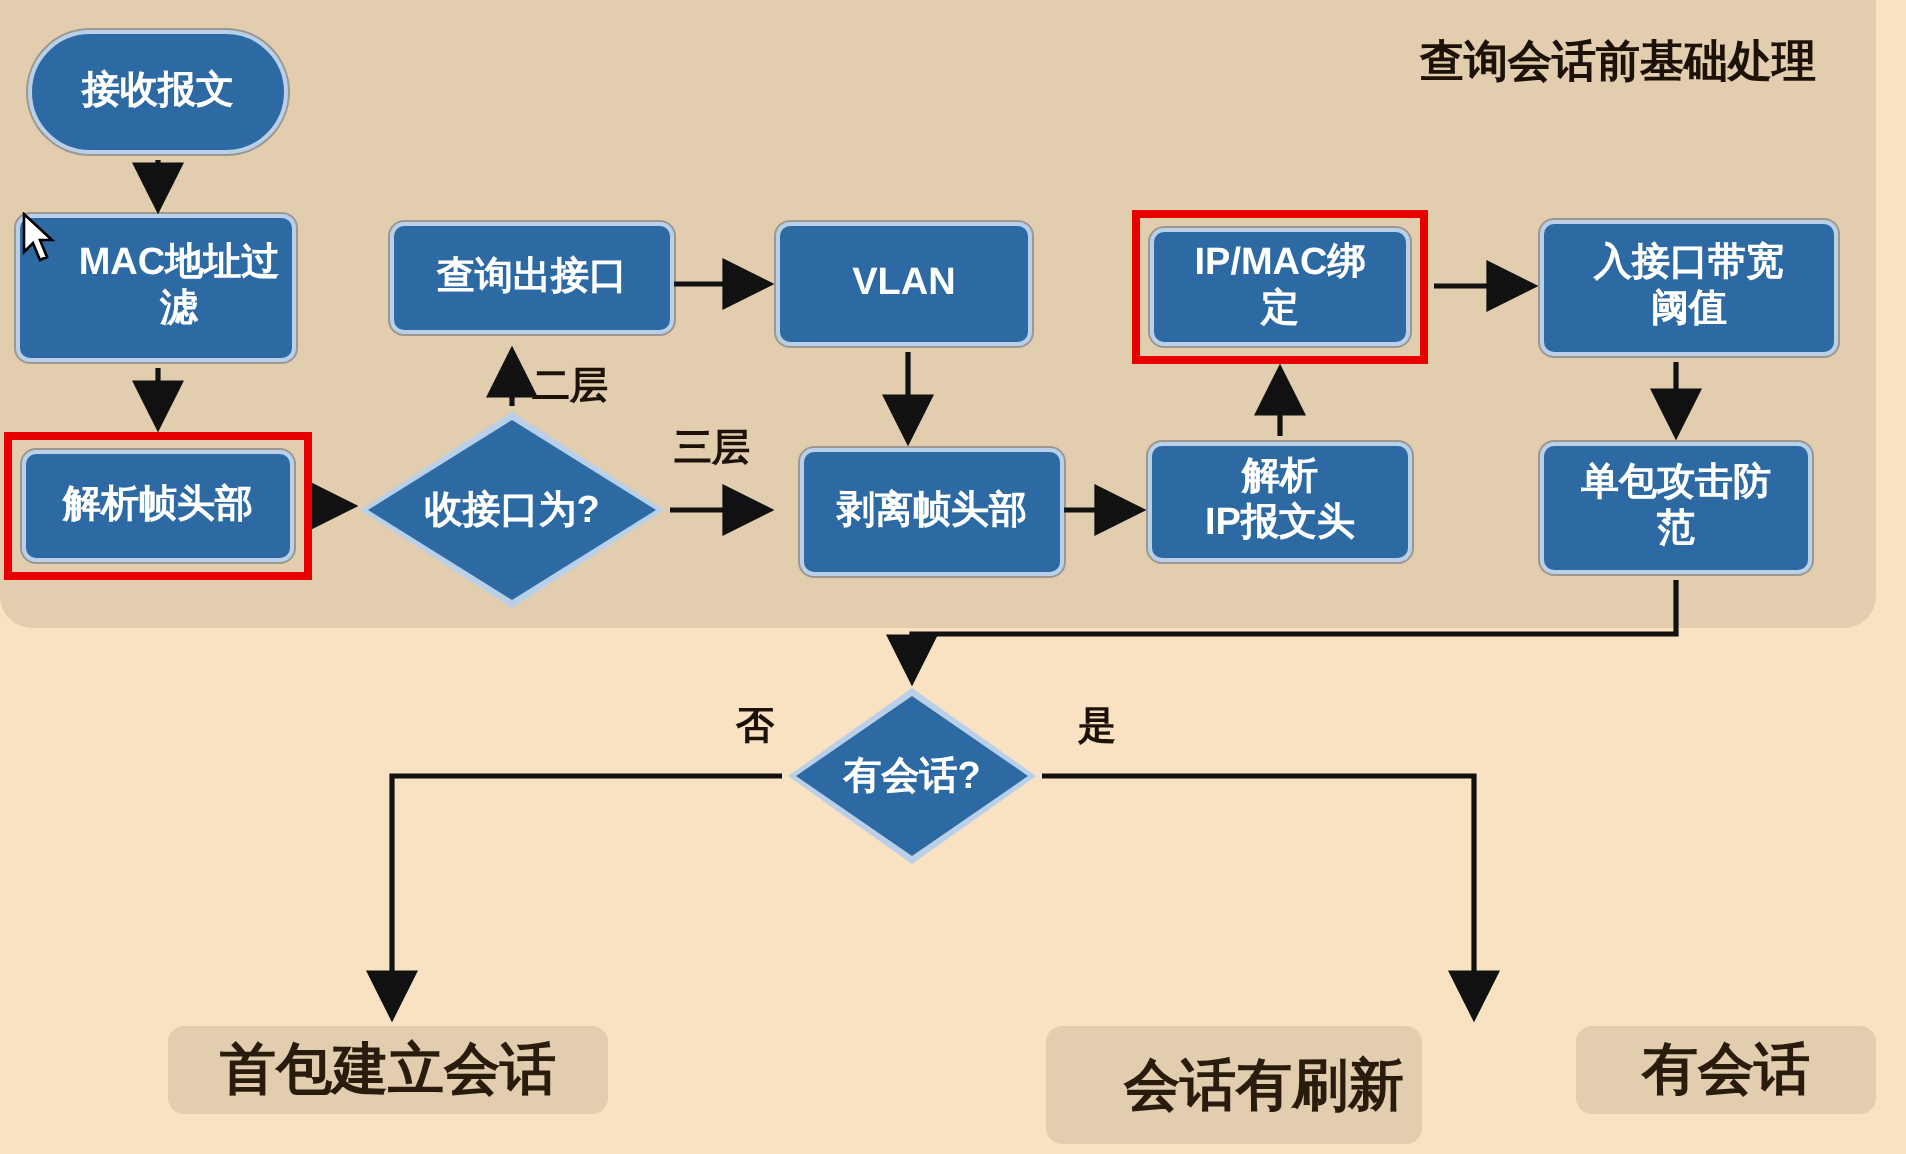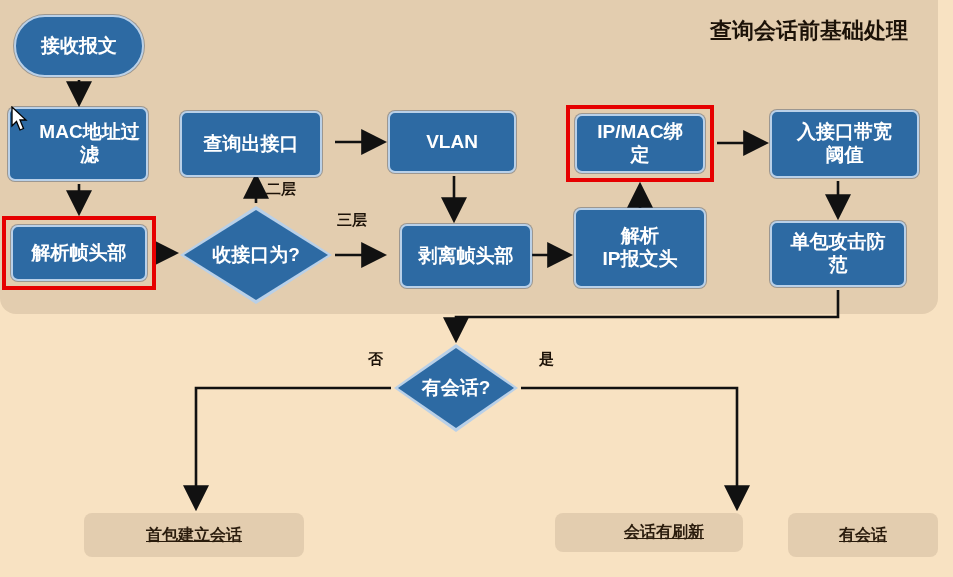--- a/index.html
+++ b/index.html
@@ -35,31 +35,31 @@
   .red-frame .inner{position:absolute;inset:5px;padding:18px 4px;}
   .diamond{position:absolute;}
   .d-border{position:absolute;inset:0;background:var(--node_border,#b9d0e8);
     clip-path:polygon(50% 0,100% 50%,50% 100%,0 50%);}
   .d-fill{position:absolute;inset:4px;background:var(--node_fill,#2d6aa3);
     clip-path:polygon(50% 0,100% 50%,50% 100%,0 50%);}
   .d-label{position:absolute;inset:0;display:flex;align-items:center;justify-content:center;
     color:var(--node_text,#fff);font-weight:700;font-size:19px;}
   .flow-label{
     position:absolute;color:var(--label_text,#1c1208);
-    font-weight:700;font-size:15px;
+    font-weight:700;font-size:19px;
   }
   .title{
     position:absolute;left:640px;top:16px;width:268px;text-align:right;
     color:var(--label_text,#1c1208);font-weight:700;font-size:22px;
   }
   .outcome{
     position:absolute;box-sizing:border-box;border-radius:8px;
     background:var(--outcome_bg,#e3cdaf);
     display:flex;align-items:center;justify-content:center;
-    color:var(--outcome_text,#2a1c0d);font-weight:700;font-size:16px;text-decoration:underline;
+    color:var(--outcome_text,#2a1c0d);font-weight:700;font-size:28px;
   }
   .cursor{position:absolute;}
 </style>
 </head>
 <body>
 
 <div class="stage">
 
   <div class="region"></div>
 
@@ -101,33 +101,33 @@
       <span class="nlabel">解析帧头部</span>
     </div>
   </div>
 
   <div class="diamond" style="left:180px;top:206px;width:152px;height:98px;">
     <div class="d-border"></div>
     <div class="d-fill"></div>
     <span class="d-label">收接口为?</span>
   </div>
 
-  <div class="node" style="left:180px;top:111px;width:142px;height:66px;">
+  <div class="node" style="left:195px;top:111px;width:142px;height:56px;">
     <span class="nlabel">查询出接口</span>
   </div>
 
   <div class="node" style="left:388px;top:111px;width:128px;height:62px;">
     <span class="nlabel">VLAN</span>
   </div>
 
   <div class="node" style="left:400px;top:224px;width:132px;height:64px;">
     <span class="nlabel">剥离帧头部</span>
   </div>
 
-  <div class="node" style="left:574px;top:208px;width:132px;height:80px;">
+  <div class="node" style="left:574px;top:221px;width:132px;height:60px;">
     <span class="nlabel">解析
 IP报文头</span>
   </div>
 
   <div class="red-frame" style="left:566px;top:105px;width:148px;height:77px;">
     <div class="node inner">
       <span class="nlabel">IP/MAC绑
 定</span>
     </div>
   </div>
@@ -149,21 +149,21 @@
   </div>
 
   <span class="flow-label" style="left:266px;top:180px;">二层</span>
   <span class="flow-label" style="left:337px;top:211px;">三层</span>
   <span class="flow-label" style="left:368px;top:350px;">否</span>
   <span class="flow-label" style="left:539px;top:350px;">是</span>
 
   <div class="outcome" style="left:84px;top:513px;width:220px;height:44px;">
     <span>首包建立会话</span>
   </div>
-  <div class="outcome" style="left:555px;top:513px;width:188px;height:39px;padding-left:30px;">
+  <div class="outcome" style="left:523px;top:513px;width:188px;height:59px;padding-left:30px;">
     <span>会话有刷新</span>
   </div>
   <div class="outcome" style="left:788px;top:513px;width:150px;height:44px;">
     <span>有会话</span>
   </div>
 
   <svg class="cursor" style="left:10px;top:106px;" width="22" height="26" viewBox="0 0 22 26">
     <path d="M2,1 L2,20 L6.5,15.5 L10,24 L13.5,22.5 L10,14 L16,14 Z" fill="#ffffff" stroke="#000000" stroke-width="1.3"></path>
   </svg>
 

